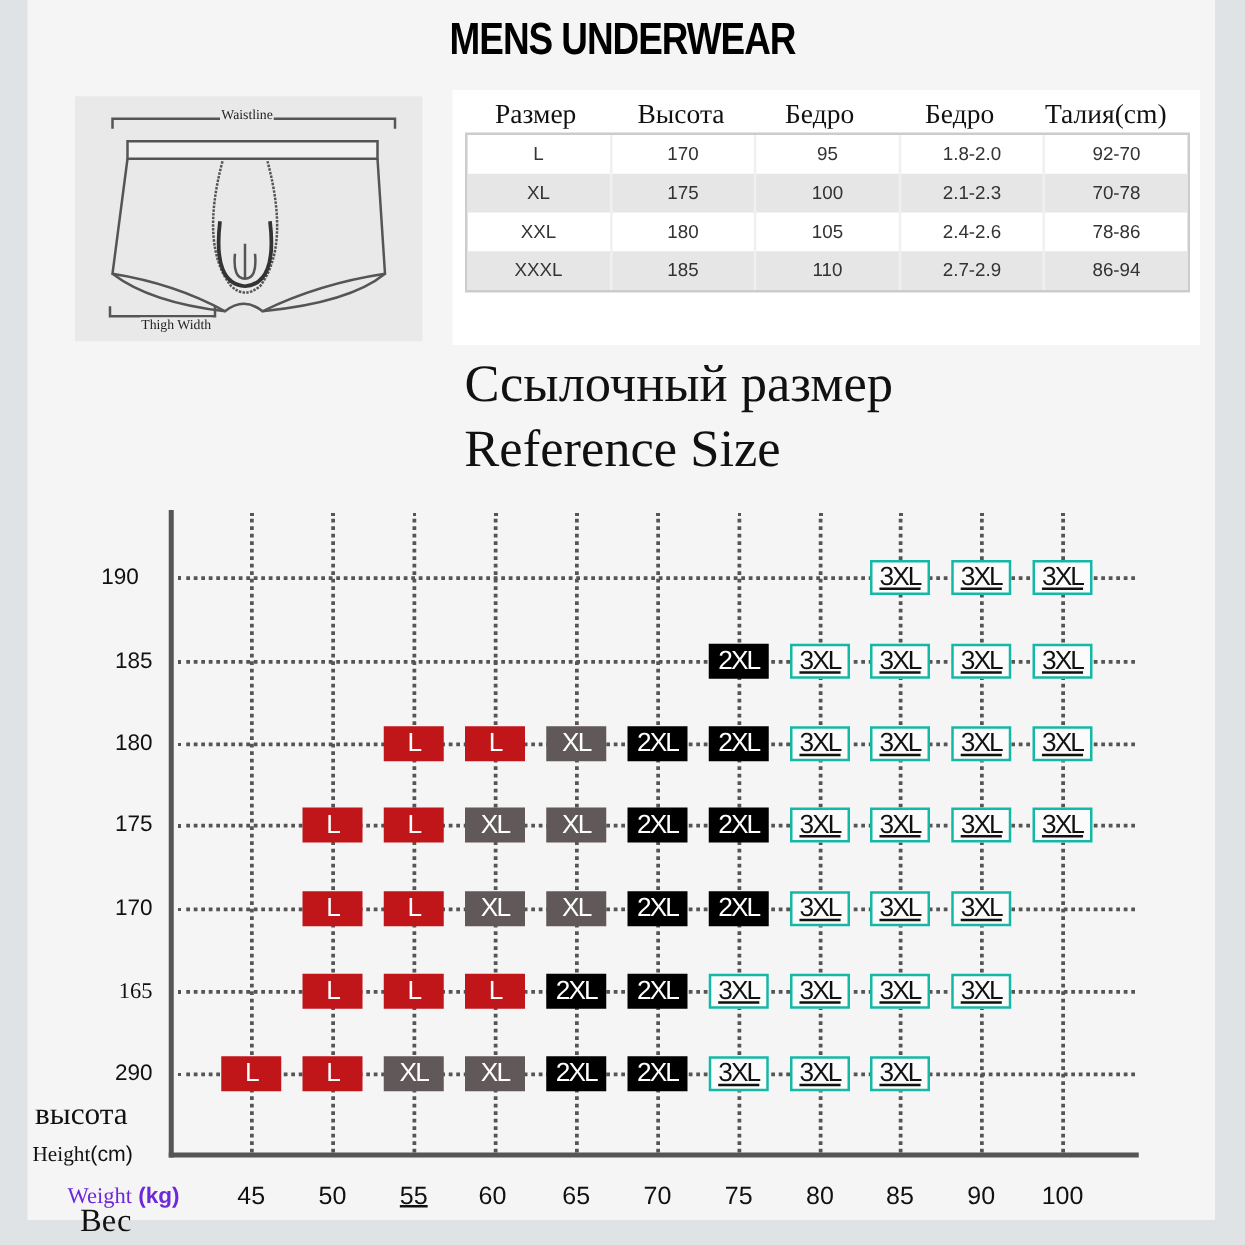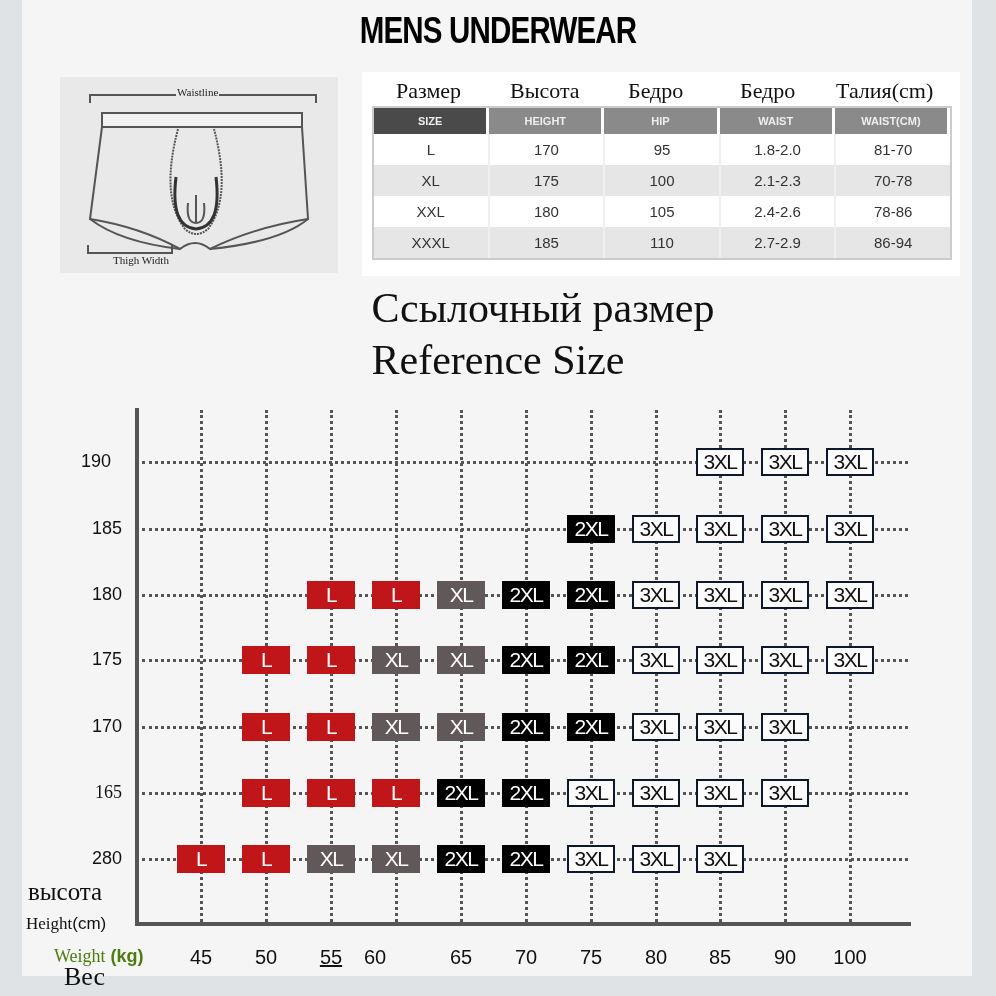--- a/index.html
+++ b/index.html
@@ -34,21 +34,21 @@
   .xaxis { position:absolute; left:135px; top:922px; width:776px; height:4px; background:#555; }
   .hgrid { position:absolute; left:142px; height:0; width:766px; border-top:3px dotted #555; }
   .vgrid { position:absolute; top:410px; width:0; height:512px; border-left:3px dotted #555; }
   .ytick { position:absolute; left:70px; width:52px; text-align:right; font-size:18px; color:#111; }
   .xtick { position:absolute; top:946px; width:50px; text-align:center; font-size:20px; color:#111; }
   .cell { position:absolute; width:48px; height:28px; display:flex; align-items:center; justify-content:center;
           font-size:21px; letter-spacing:-1.5px; box-sizing:border-box; }
   .cell.L { background:#c0161a; color:#fff; }
   .cell.XL { background:#615859; color:#fff; }
   .cell.XXL { background:#000; color:#fff; }
-  .cell.XXXL { background:#fbfbfb; color:#111; border:2px solid #0f172a; }
+  .cell.XXXL { background:#fbfbfb; color:#111; border:2px solid #14b8a6;text-decoration:underline; }
   .axlbl-serif { position:absolute; font-family:"Liberation Serif", serif; color:#111; }
 </style>
 </head>
 <body>
 
 <div class="panel"></div>
 
 <div class="title">MENS UNDERWEAR</div>
 
 <div class="diagram">
@@ -71,33 +71,26 @@
 </div>
 
 <div class="tablebox">
   <div class="ru-head" style="left:34px;">Размер</div>
   <div class="ru-head" style="left:148px;">Высота</div>
   <div class="ru-head" style="left:266px;">Бедро</div>
   <div class="ru-head" style="left:378px;">Бедро</div>
   <div class="ru-head" style="left:474px;">Талия(cm)</div>
 
   <div class="stable">
-    <div class="srow head">
-      <div class="scell">SIZE</div>
-      <div class="scell">HEIGHT</div>
-      <div class="scell">HIP</div>
-      <div class="scell">WAIST</div>
-      <div class="scell">WAIST(CM)</div>
-    </div>
     <div class="srow">
       <div class="scell">L</div>
       <div class="scell">170</div>
       <div class="scell">95</div>
       <div class="scell">1.8-2.0</div>
-      <div class="scell">81-70</div>
+      <div class="scell">92-70</div>
     </div>
     <div class="srow alt">
       <div class="scell">XL</div>
       <div class="scell">175</div>
       <div class="scell">100</div>
       <div class="scell">2.1-2.3</div>
       <div class="scell">70-78</div>
     </div>
     <div class="srow">
       <div class="scell">XXL</div>
@@ -195,34 +188,34 @@
       <div class="cell XXL" style="left: 437px; top: 845px;">2XL</div>
       <div class="cell XXL" style="left: 502px; top: 845px;">2XL</div>
       <div class="cell XXXL" style="left: 567px; top: 845px;">3XL</div>
       <div class="cell XXXL" style="left: 632px; top: 845px;">3XL</div>
       <div class="cell XXXL" style="left: 696px; top: 845px;">3XL</div>
     </div>
   <div id="tick-layer">
       <div class="xtick" style="left: 176px;">45</div>
       <div class="xtick" style="left: 241px;">50</div>
       <div class="xtick" style="left: 306px; text-decoration: underline;">55</div>
-      <div class="xtick" style="left: 350px; text-align: center;">60</div>
+      <div class="xtick" style="left: 369px; text-align: center;">60</div>
       <div class="xtick" style="left: 436px;">65</div>
       <div class="xtick" style="left: 501px;">70</div>
       <div class="xtick" style="left: 566px;">75</div>
       <div class="xtick" style="left: 631px;">80</div>
       <div class="xtick" style="left: 695px;">85</div>
       <div class="xtick" style="left: 760px;">90</div>
       <div class="xtick" style="left: 825px;">100</div>
       <div class="ytick" style="top: 451px; text-align: center;">190</div>
       <div class="ytick" style="top: 518px;">185</div>
       <div class="ytick" style="top: 584px;">180</div>
       <div class="ytick" style="top: 649px;">175</div>
       <div class="ytick" style="top: 716px;">170</div>
       <div class="ytick" style="top: 782px; font-family: Liberation Serif, serif;">165</div>
-      <div class="ytick" style="top: 848px;">280</div>
+      <div class="ytick" style="top: 848px;">290</div>
     </div>
 </div>
 
 <div class="axlbl-serif" style="left:28px; top:878px; font-size:25px;">высота</div>
 <div class="abs" style="left:26px; top:914px; font-size:17px; color:#111;"><span style="font-family:'Liberation Serif', serif;">Height</span><span>(cm)</span></div>
-<div class="abs" style="left:54px; top:946px; font-size:18px; color:#4d7c0f;"><span style="font-family:'Liberation Serif', serif;">Weight</span> <b>(kg)</b></div>
+<div class="abs" style="left:54px; top:946px; font-size:18px; color:#6d28d9;"><span style="font-family:'Liberation Serif', serif;">Weight</span> <b>(kg)</b></div>
 <div class="axlbl-serif" style="left:64px; top:962px; font-size:26px;">Вес</div>
 
 </body></html>

